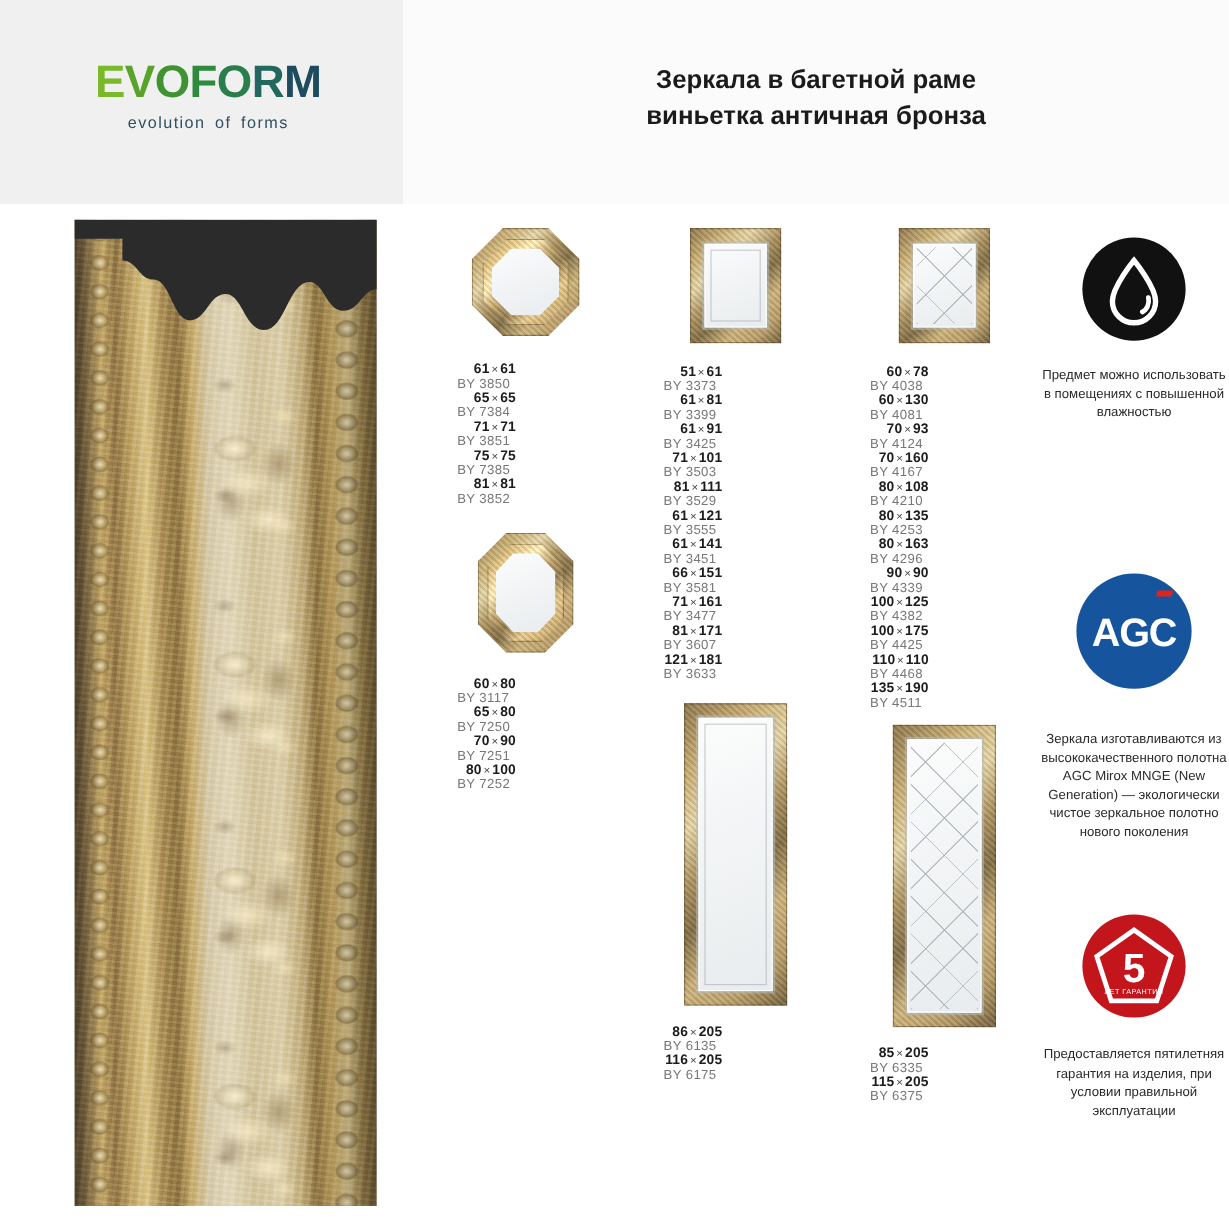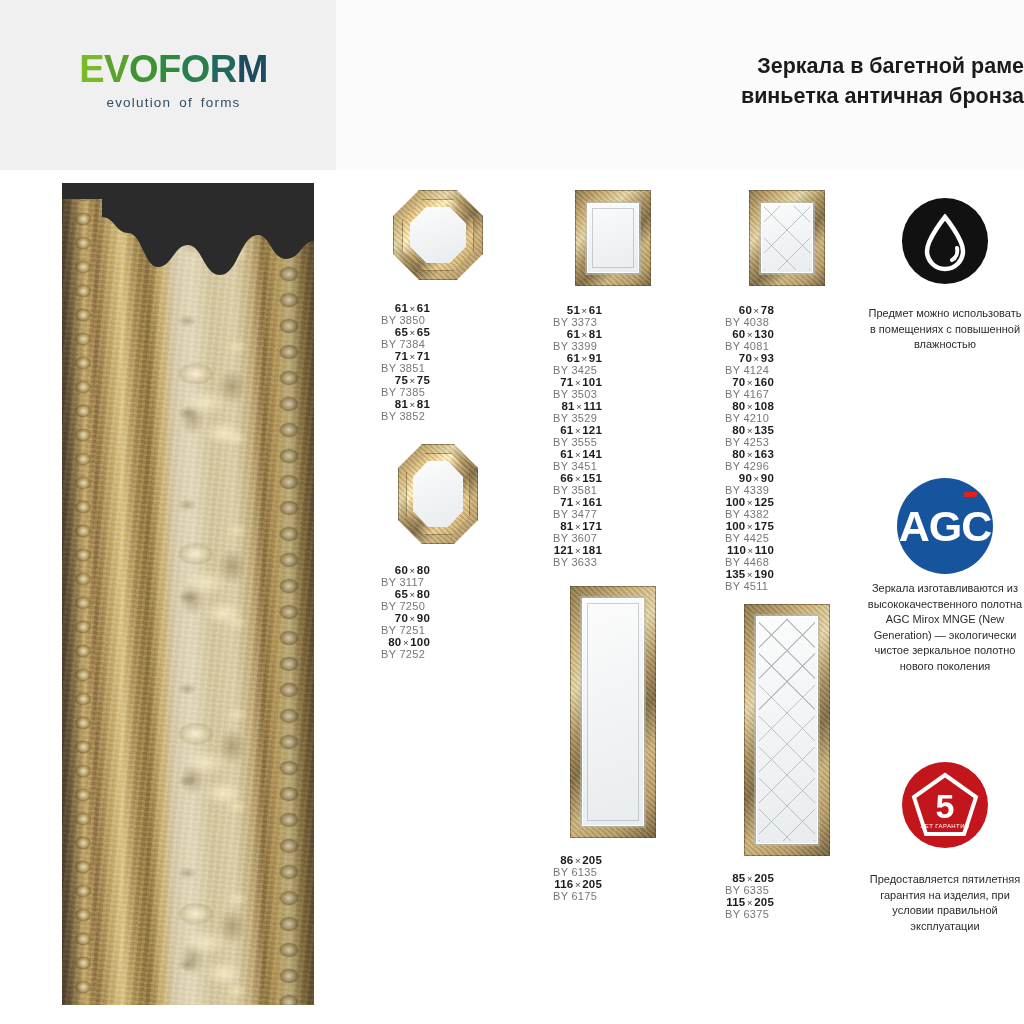--- a/index.html
+++ b/index.html
@@ -17,21 +17,21 @@
   
   .header{position:absolute;left:0;top:0;width:1024px;height:172px;background:#ffffff;}
   .header-left{position:absolute;left:0;top:0;width:336px;height:170px;background:#f0f0f0;}
   .header-right{position:absolute;left:336px;top:0;width:688px;height:170px;background:#fbfbfb;}
 
   .logo-wrap{position:absolute;left:66px;top:50px;width:215px;text-align:center;}
   .logo-word{font-size:38px;font-weight:bold;letter-spacing:-0.5px;line-height:1;white-space:nowrap;}
   .logo-word span{display:inline-block;}
   .logo-tag{margin-top:7px;font-size:13.5px;color:#2f4f63;letter-spacing:1.2px;word-spacing:3px;}
 
-  .header-title{position:absolute;left:336px;top:52px;width:688px;text-align:right;
+  .header-title{position:absolute;left:336px;top:52px;width:688px;text-align:center;
     font-size:21.5px;font-weight:bold;line-height:1.38;color:#1b1b1b;}
 
   
   .frame-sample{position:absolute;left:62px;top:183px;width:252px;height:822px;overflow:hidden;}
   .fs-base{position:absolute;inset:0;
     background:
       linear-gradient(90deg,
         #6d5b3f 0px, #9b8257 10px, #c6ab6e 22px, #8e7549 34px,
         #b99f66 46px, #d9c48a 60px, #a58b57 74px,
         #8b7446 86px, #c3a96c 98px,
@@ -102,21 +102,21 @@
 
   
   .oct-outer,.oct-inner{position:absolute;}
 
   
   .side{position:absolute;left:866px;width:158px;text-align:center;}
   .side-cap{font-size:11px;line-height:1.42;color:#2a2a2a;margin-top:14px;}
   .badge-drop{width:86px;height:86px;border-radius:50%;background:#111;margin:0 auto;position:relative;}
   .badge-agc{width:96px;height:96px;border-radius:50%;background:#16559e;margin:0 auto;
     display:flex;align-items:center;justify-content:center;position:relative;}
-  .agc-txt{color:#fff;font-size:43px;font-weight:bold;letter-spacing:-1px;line-height:1;position:relative;}
+  .agc-txt{color:#fff;font-size:33px;font-weight:bold;letter-spacing:-1px;line-height:1;position:relative;}
   .agc-dot{position:absolute;width:13px;height:5px;background:#e2231a;right:16px;top:14px;transform:skewX(-18deg);}
   .badge-warr{width:86px;height:86px;border-radius:50%;background:#c3161c;margin:0 auto;position:relative;}
   .badge-warr svg{position:absolute;left:0;top:0;}
 </style>
 </head>
 <body>
 
 <div class="page">
 
   <div class="header">
@@ -364,21 +364,21 @@
       </svg>
     </div>
     <div class="side-cap" style="margin-top:22px;">Предмет можно использовать в помещениях с повышенной влажностью</div>
   </div>
 
   <div class="side" style="top:478px;">
     <div class="badge-agc">
       <span class="agc-txt">AGC</span>
       <span class="agc-dot"></span>
     </div>
-    <div class="side-cap" style="margin-top:7px;">Зеркала изготавливаются из высококачественного полотна AGC Mirox MNGE (New Generation) — экологически чистое зеркальное полотно нового поколения</div>
+    <div class="side-cap" style="margin-top:35px;">Зеркала изготавливаются из высококачественного полотна AGC Mirox MNGE (New Generation) — экологически чистое зеркальное полотно нового поколения</div>
   </div>
 
   <div class="side" style="top:762px;">
     <div class="badge-warr">
       <svg width="86" height="86" viewBox="0 0 86 86">
         <polygon points="43,13 74,35 62,72 24,72 12,35" fill="none" stroke="#ffffff" stroke-width="4"></polygon>
         <text x="43" y="56" text-anchor="middle" fill="#ffffff" font-family="Liberation Sans, sans-serif" font-size="34" font-weight="bold">5</text>
         <text x="43" y="66" text-anchor="middle" fill="#ffffff" font-family="Liberation Sans, sans-serif" font-size="6" letter-spacing="0.4">ЛЕТ ГАРАНТИИ</text>
       </svg>
     </div>

